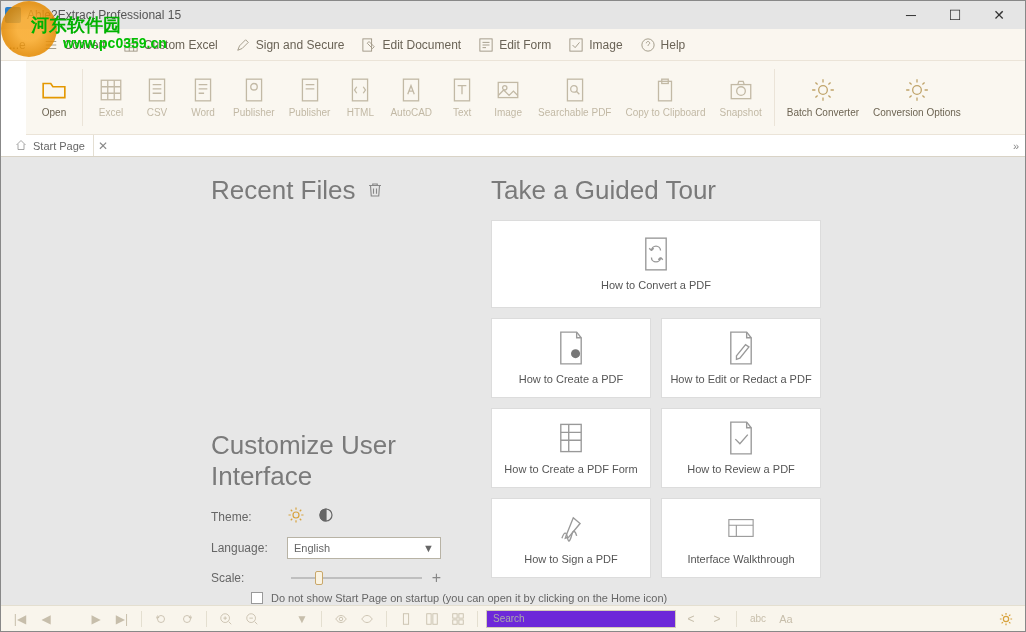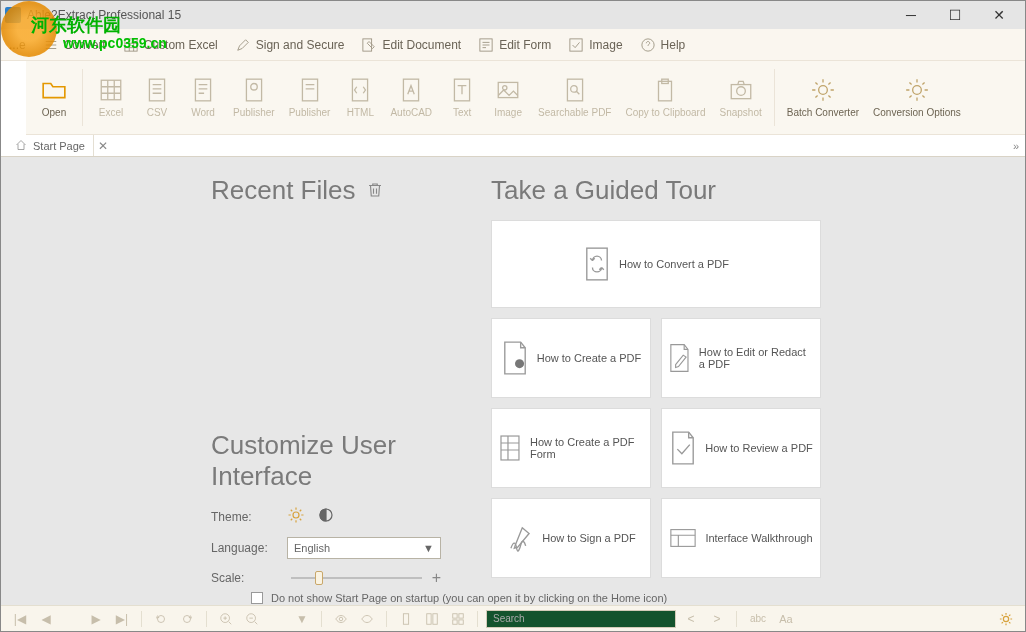--- a/index.html
+++ b/index.html
@@ -52,33 +52,33 @@
 .cui-row { display: flex; align-items: center; font-size: 12px; color: #666; margin: 10px 0; }
 .cui-row .lbl { width: 76px; }
 .theme-ic { display: flex; gap: 12px; align-items: center; }
 .theme-ic svg { width: 18px; height: 18px; }
 .lang-select { flex: 1; height: 22px; border: 1px solid #b8b3a5; background: #fff; font-size: 11px; padding: 0 6px; display: flex; justify-content: space-between; align-items: center; }
 .slider-track { flex: 1; height: 2px; background: #bfbfbf; position: relative; margin: 0 10px 0 4px; }
 .slider-thumb { position: absolute; left: 18%; top: -6px; width: 8px; height: 14px; background: #faf3e2; border: 1px solid #c9a76a; border-radius: 2px; }
 .plus { color: #888; font-size: 16px; }
 
 .tour-grid { display: grid; grid-template-columns: 160px 160px; gap: 10px; }
-.tour-card { background: #fff; border: 1px solid #dcdcdc; display: flex; align-items: center; justify-content: center; height: 80px; font-size: 11px; color: #555; gap: 8px; padding: 6px; text-align: left; }
+.tour-card { background: #fff; border: 1px solid #dcdcdc; display: flex; flex-direction: column; align-items: center; justify-content: center; height: 80px; font-size: 11px; color: #555; gap: 8px; padding: 6px; text-align: left; }
 .tour-card.big { grid-column: span 2; height: 88px; }
 .tour-card svg { width: 28px; height: 34px; }
 
 .startup-row { margin-top: 14px; font-size: 11px; color: #666; display: flex; align-items: center; gap: 8px; }
 .startup-row .checkbox { width: 12px; height: 12px; border: 1px solid #999; background: #fff; }
 
 
 .footer { position: absolute; bottom: 0; left: 0; right: 0; height: 26px; background: #f9f5ec; border-top: 1px solid #e4dfd0; display: flex; align-items: center; padding: 0 8px; gap: 4px; font-size: 12px; color: #c7beab; }
 .footer .fbtn { width: 22px; height: 20px; display: flex; align-items: center; justify-content: center; }
 .footer .fsep { width: 1px; height: 16px; background: #e4dfd0; margin: 0 4px; }
 .footer .fspace { width: 20px; }
-.footer .search-box { width: 190px; height: 18px; border: 1px solid #d4ccb9; background: #14532d; font-size: 10px; padding: 0 6px; display: flex; align-items: center; }
+.footer .search-box { width: 190px; height: 18px; border: 1px solid #d4ccb9; background: #6d28d9; font-size: 10px; padding: 0 6px; display: flex; align-items: center; }
 .footer svg { width: 14px; height: 14px; }
 .footer .right { margin-left: auto; display: flex; align-items: center; gap: 4px; }
 </style>
 </head>
 <body>
 
 <div class="titlebar">
   <span class="app-icon"></span>
   <span class="title-text">Able2Extract Professional 15</span>
   <div class="win-btn">─</div>

